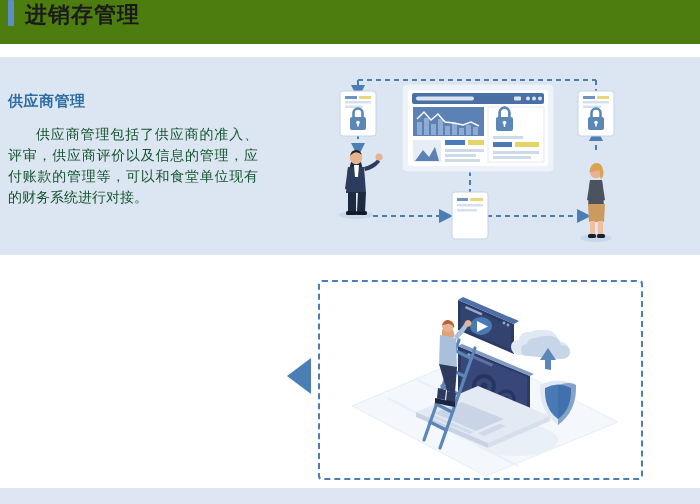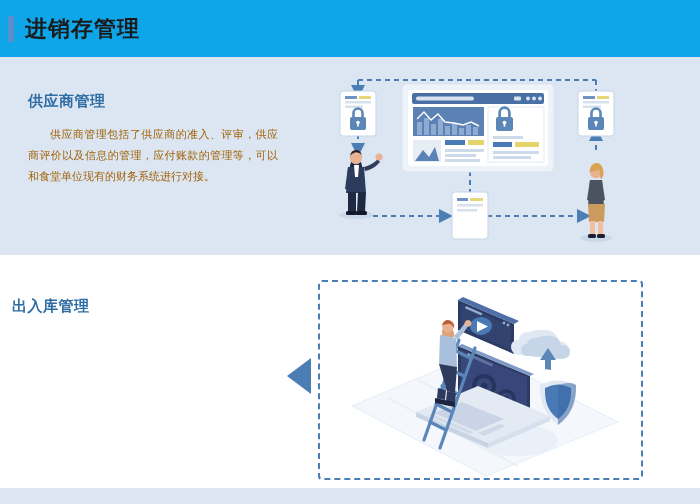--- a/index.html
+++ b/index.html
@@ -7,23 +7,23 @@
   body{
     font-family:"Liberation Sans","DejaVu Sans",sans-serif;
     background:#ffffff;
     color:#1d2b3a;
     overflow:hidden;
   }
   .page{ position:relative; width:700px; height:504px; background:#ffffff; }
 
   
   .title-bar{
-    position:absolute; left:0; top:0; width:700px; height:57px;
-    background:#0ea5e9;
-    display:flex; align-items:center;
+    position:absolute; left:0; top:0; width:700px; height:44px;
+    background:#4d7c0f;
+    display:flex; align-items:flex-start;
   }
   .title-accent{
     width:6px; height:26px; background:#5b8fc9; margin-left:8px; margin-right:11px;
     border-radius:1px;
   }
   .title-text{
     font-size:22px; font-weight:bold; color:#1a1a1a; letter-spacing:1px;
   }
 
   
@@ -40,24 +40,24 @@
     background:#dde6f2;
   }
 
   
   .txtblock{ position:absolute; width:250px; }
   .sec-head{
     font-size:15px; font-weight:bold; color:#2e6da4; letter-spacing:.5px;
     margin-bottom:13px;
   }
   .sec-body{
-    font-size:11px; line-height:21px; color:#a16207; text-align:justify;
+    font-size:14px; line-height:21px; color:#14532d; text-align:justify;
     text-indent:2em;
   }
-  #txt1{ left:28px; top:92px; }
+  #txt1{ left:8px; top:92px; }
   #txt2{ left:12px; top:297px; }
 
   
   .ill1{ position:absolute; left:318px; top:62px; width:320px; height:190px; }
   .ill1 svg{ display:block; }
 
   
   .ill2-wrap{ position:absolute; left:318px; top:280px; width:325px; height:200px; }
   .dashbox{
     position:absolute; inset:0;
@@ -85,21 +85,20 @@
   <div class="band-blue"></div>
   <div class="band-white"></div>
   <div class="band-foot"></div>
 
   <div class="txtblock" id="txt1">
     <div class="sec-head">供应商管理</div>
     <div class="sec-body">供应商管理包括了供应商的准入、评审，供应商评价以及信息的管理，应付账款的管理等，可以和食堂单位现有的财务系统进行对接。</div>
   </div>
 
   <div class="txtblock" id="txt2">
-    <div class="sec-head">出入库管理</div>
   </div>
 
   <div class="ill1">
     <svg width="320" height="190" viewBox="0 0 320 190" xmlns="http://www.w3.org/2000/svg">
       <defs>
         <marker id="ar" markerWidth="7" markerHeight="7" refX="3.5" refY="3.5" orient="auto">
           <path d="M0,0 L7,3.5 L0,7 Z" fill="#4a7eb5"></path>
         </marker>
       </defs>
 

